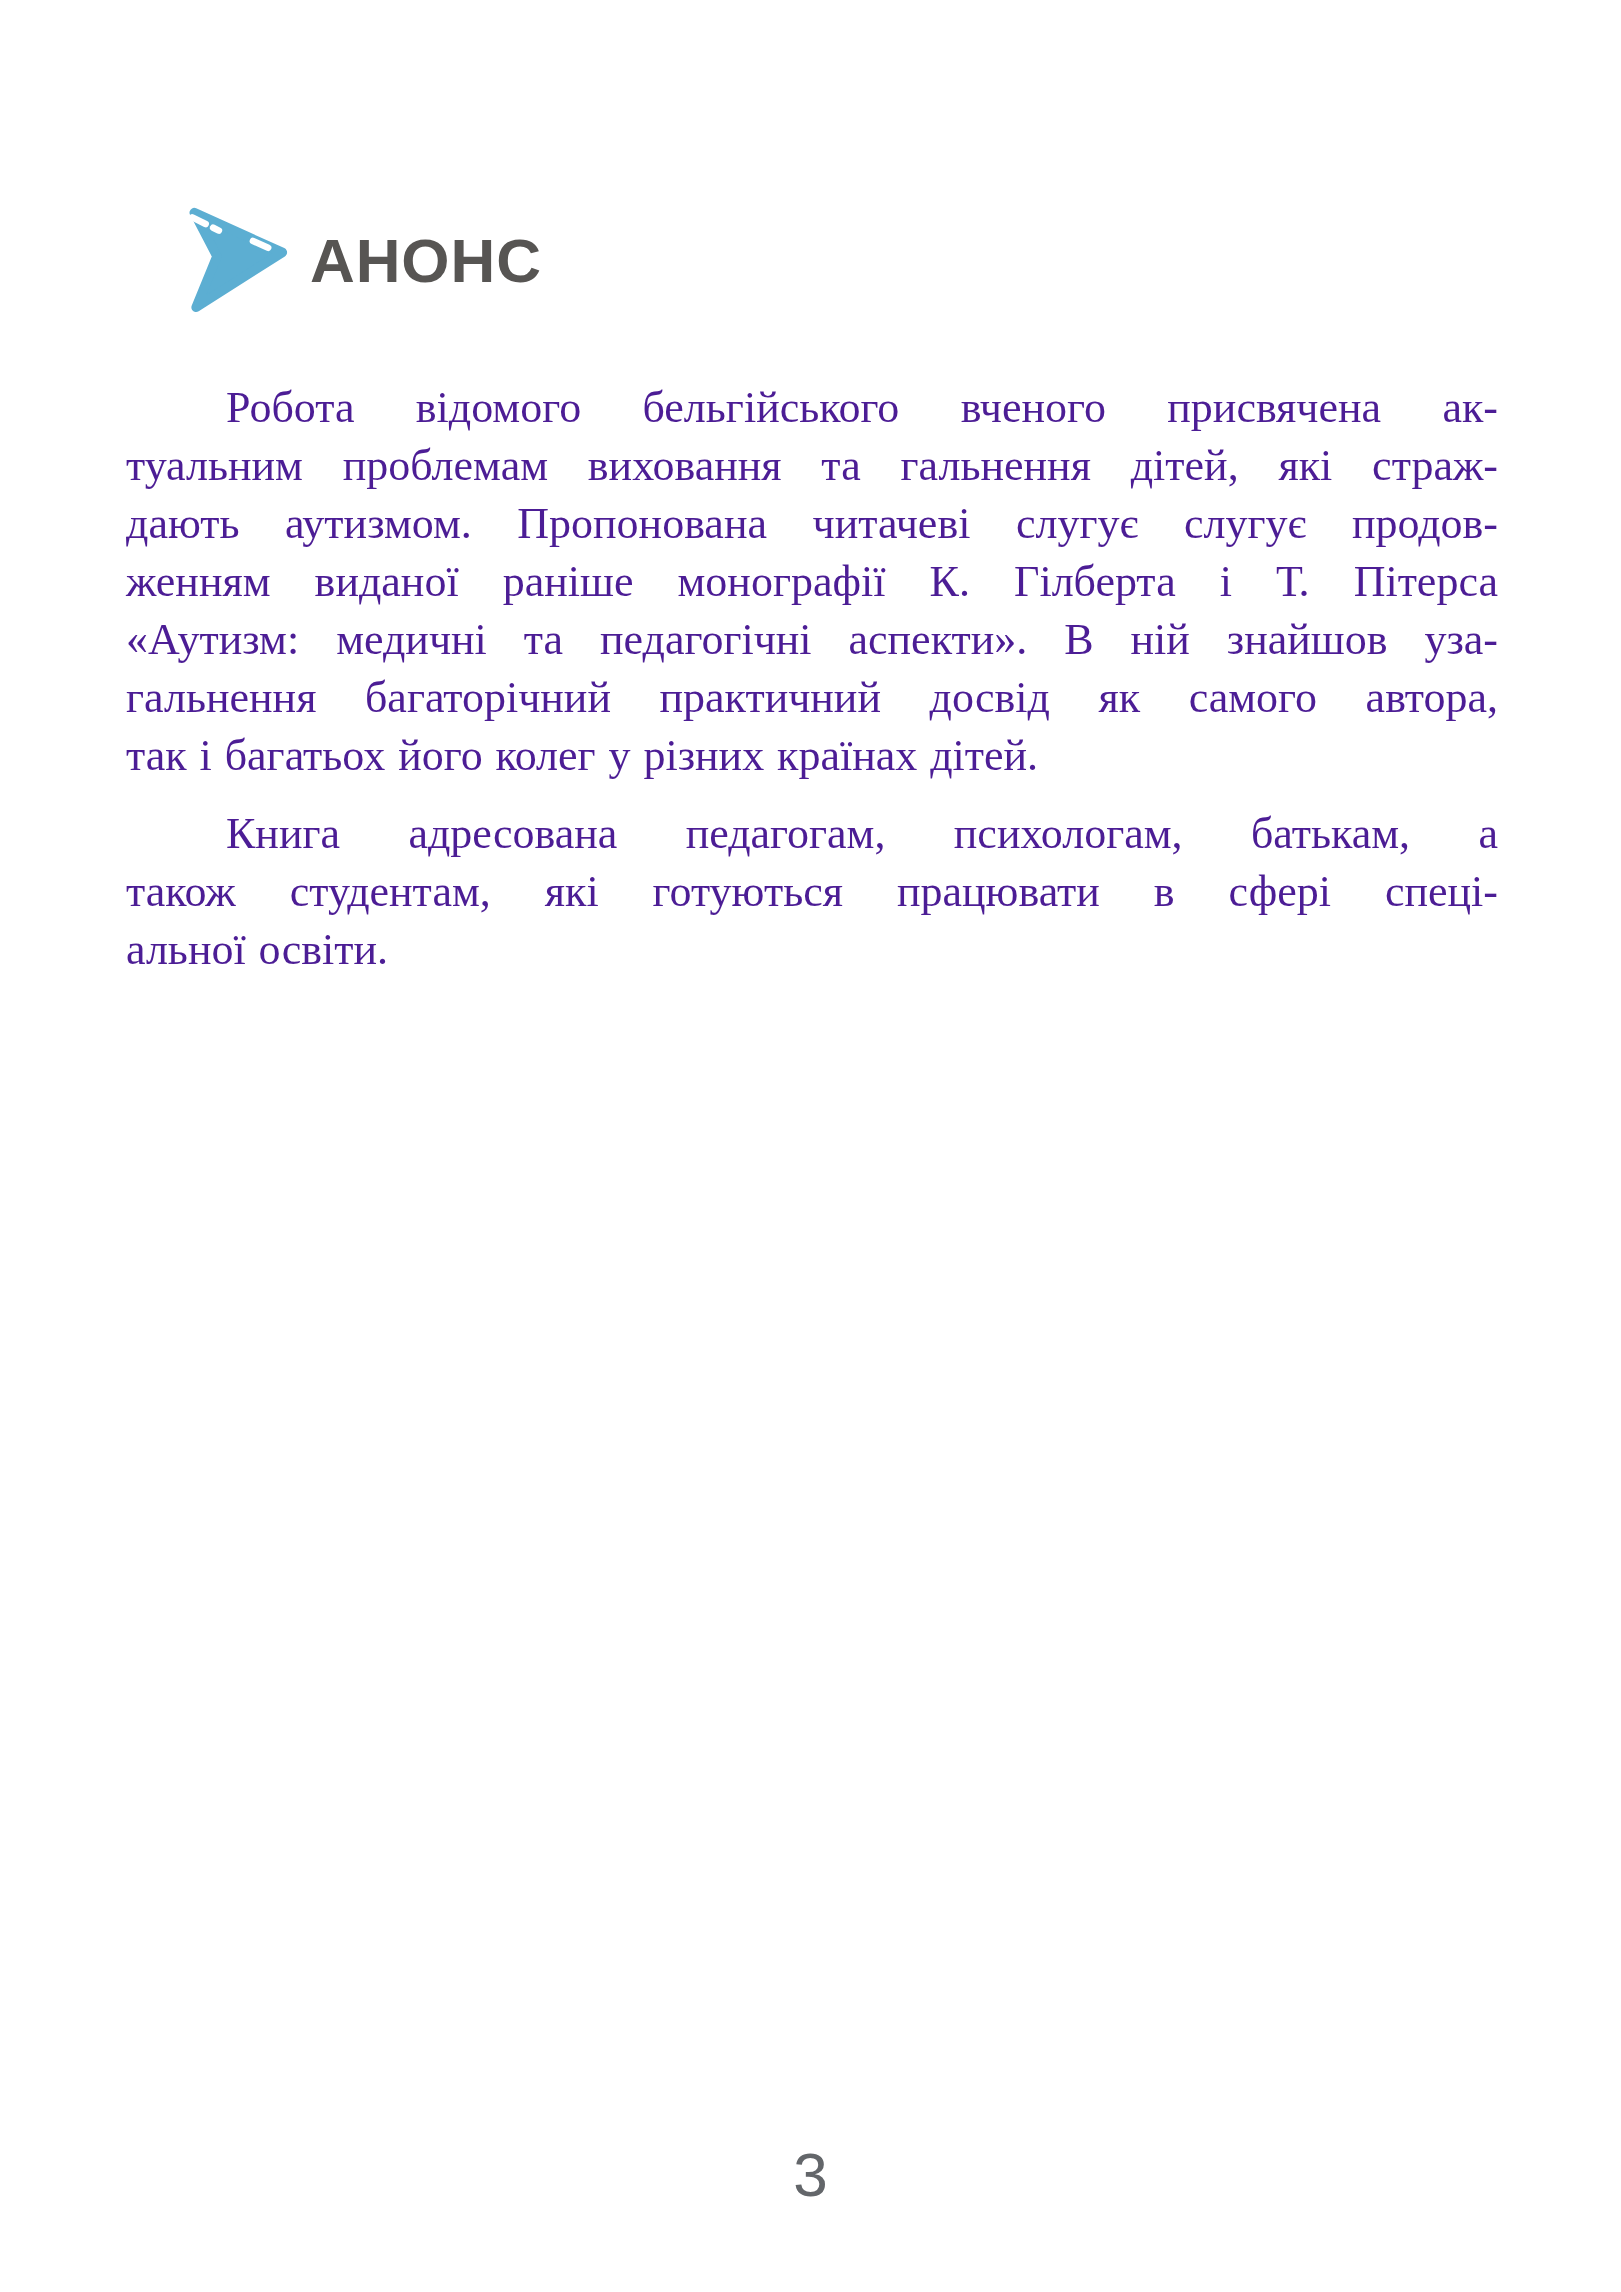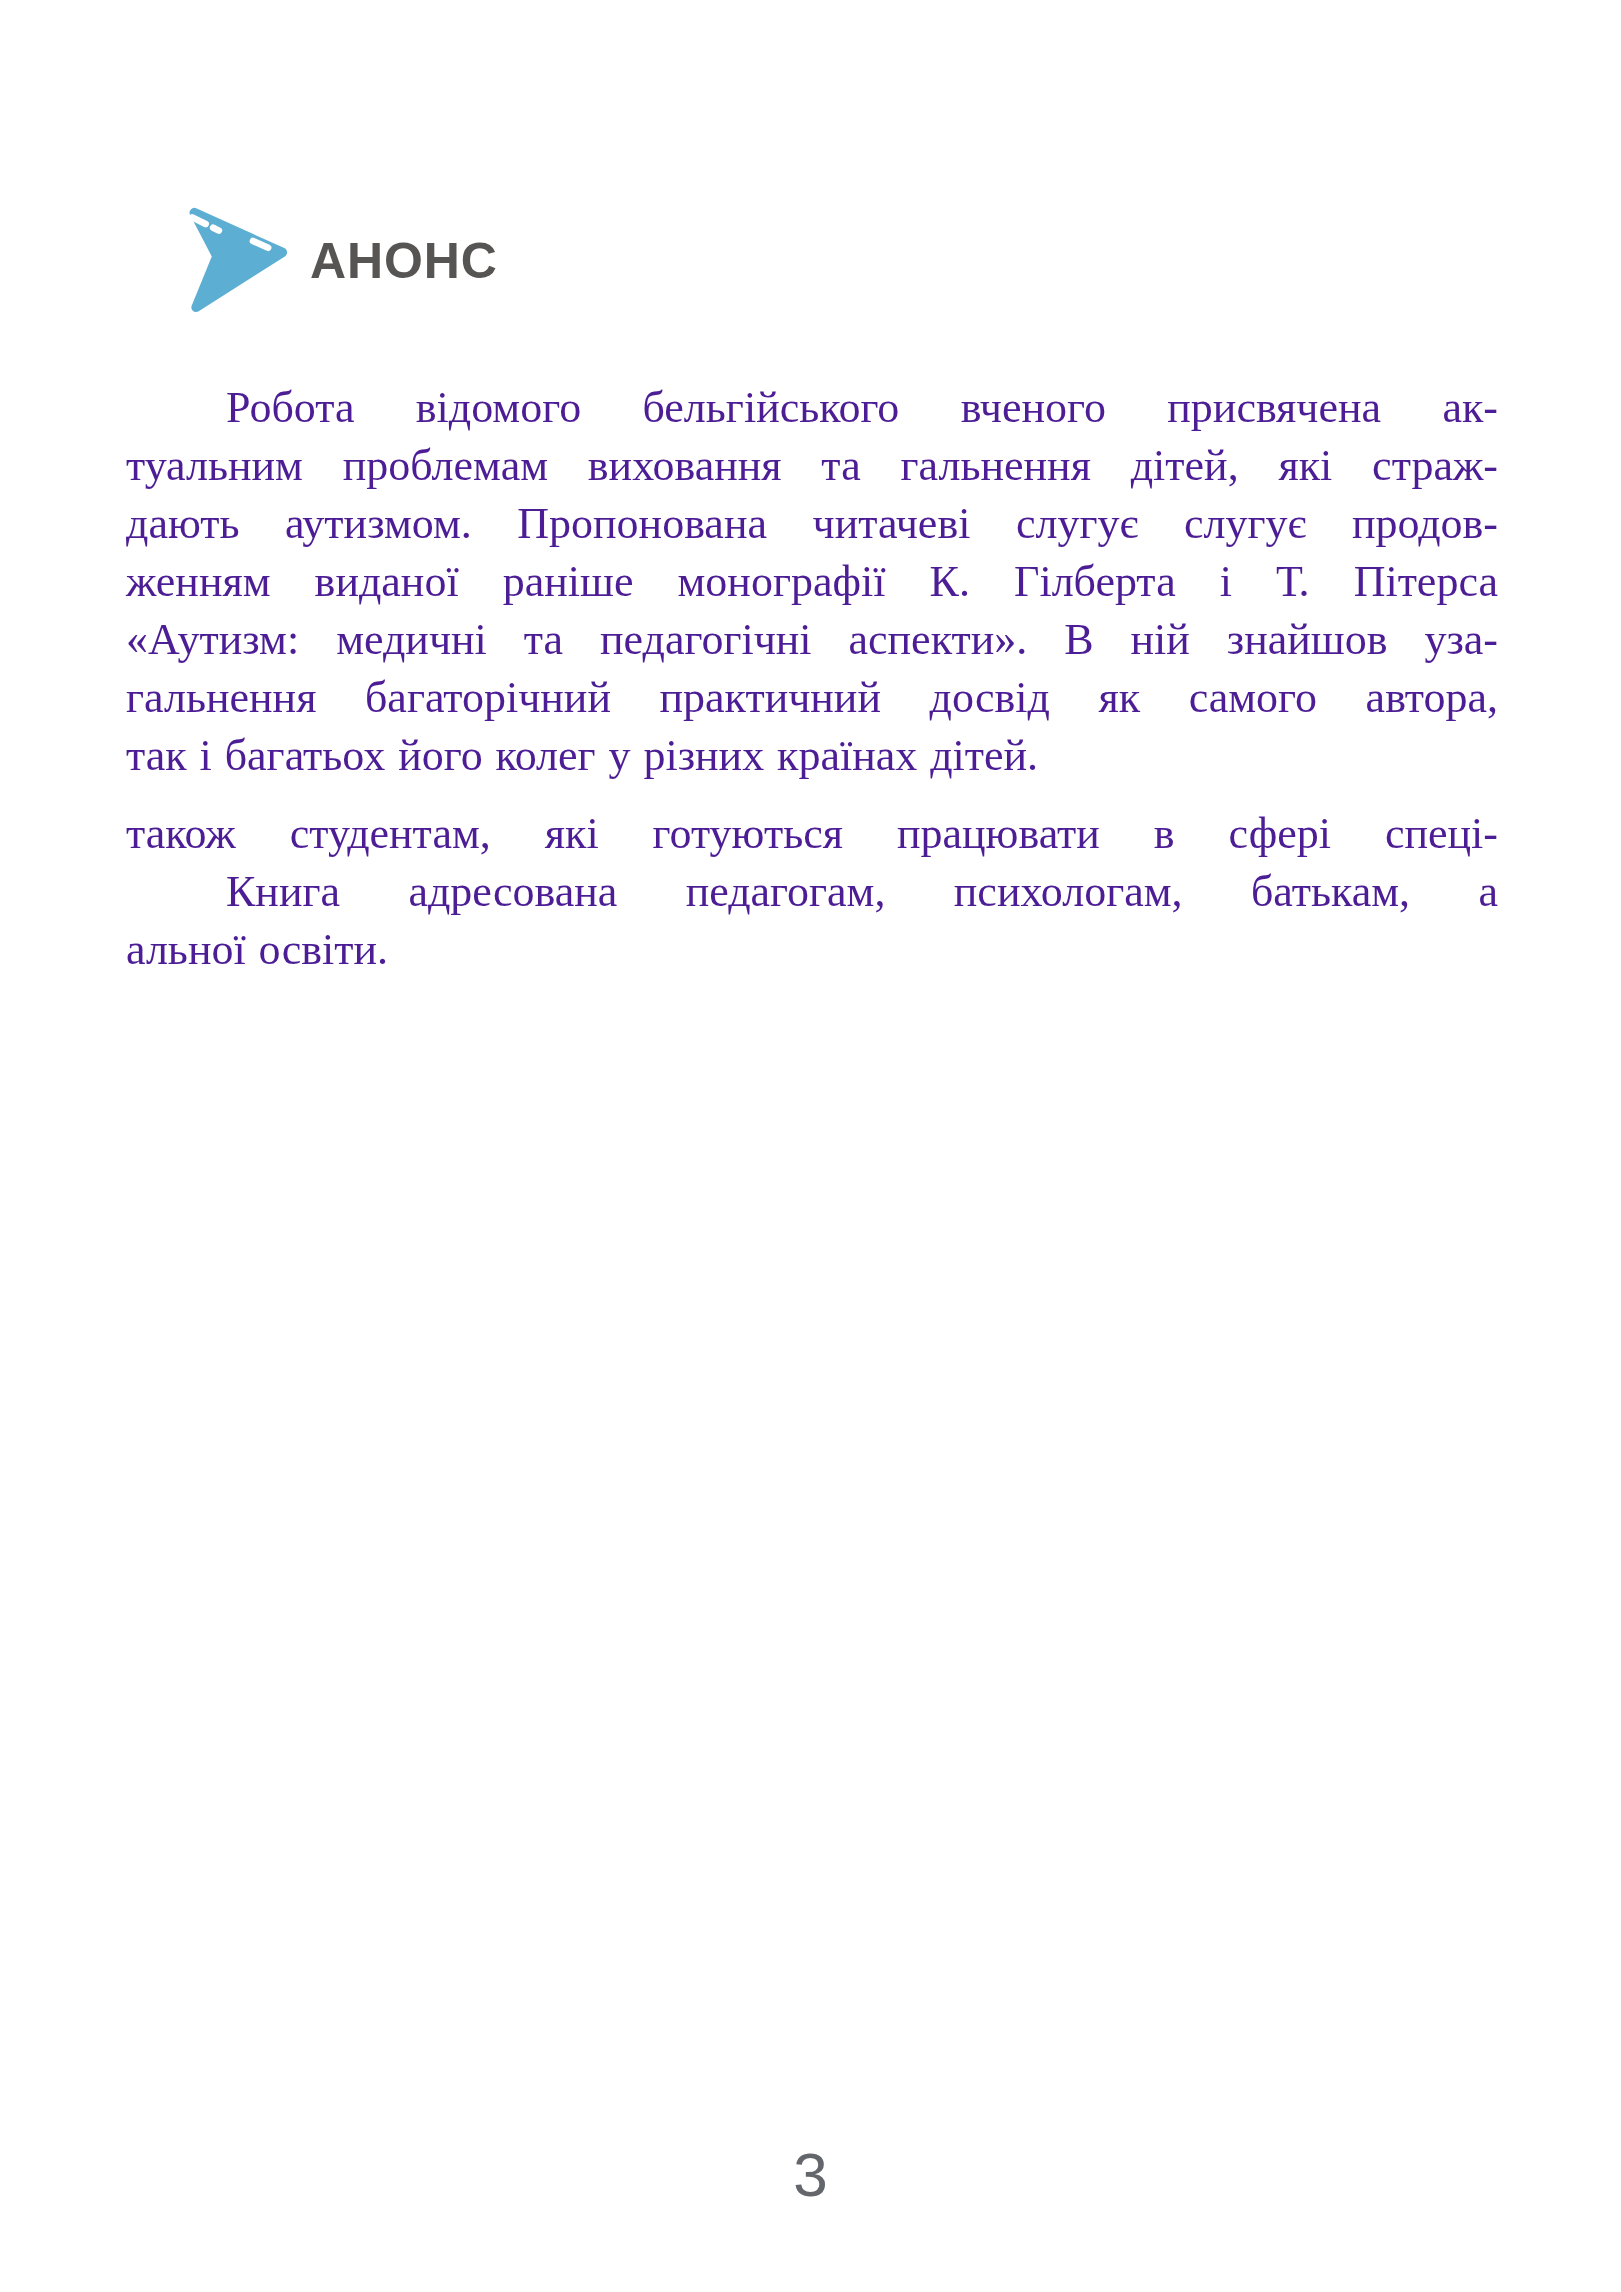--- a/index.html
+++ b/index.html
@@ -21,21 +21,21 @@
     gap: 21px;
   }
   .header .icon-wrap {
     width: 109px; height: 108px;
     flex: 0 0 auto;
   }
   .header .icon-wrap svg { display: block; width: 109px; height: 108px; }
 
   .page-title {
     font-family: "Liberation Sans", sans-serif;
-    font-size: 50px;
+    font-size: 62px;
     font-weight: bold;
     letter-spacing: 0.9px;
     color: #575553;
     line-height: 1;
     margin-top: 1.9px;
   }
 
   .content {
     position: absolute;
     top: 379px; left: 126px;
@@ -92,22 +92,22 @@
       <div class="line first">Робота відомого бельгійського вченого присвячена ак-</div>
       <div class="line">туальним проблемам виховання та гальнення дітей, які страж-</div>
       <div class="line">дають аутизмом. Пропонована читачеві слугує слугує продов-</div>
       <div class="line">женням виданої раніше монографії  К. Гілберта і Т. Пітерса</div>
       <div class="line">«Аутизм: медичні та педагогічні аспекти». В ній знайшов уза-</div>
       <div class="line">гальнення багаторічний практичний досвід як самого автора,</div>
       <div class="line last">так і багатьох його колег у різних країнах дітей.</div>
     </div>
 
     <div class="para">
+      <div class="line first">Книга адресована педагогам, психологам, батькам, а</div>
       <div class="line">також студентам, які готуються працювати в сфері спеці-</div>
-      <div class="line first">Книга адресована педагогам, психологам, батькам, а</div>
       <div class="line last">альної освіти.</div>
     </div>
 
   </div>
 
   <div class="page-number">3</div>
 
 </div>
 
 

